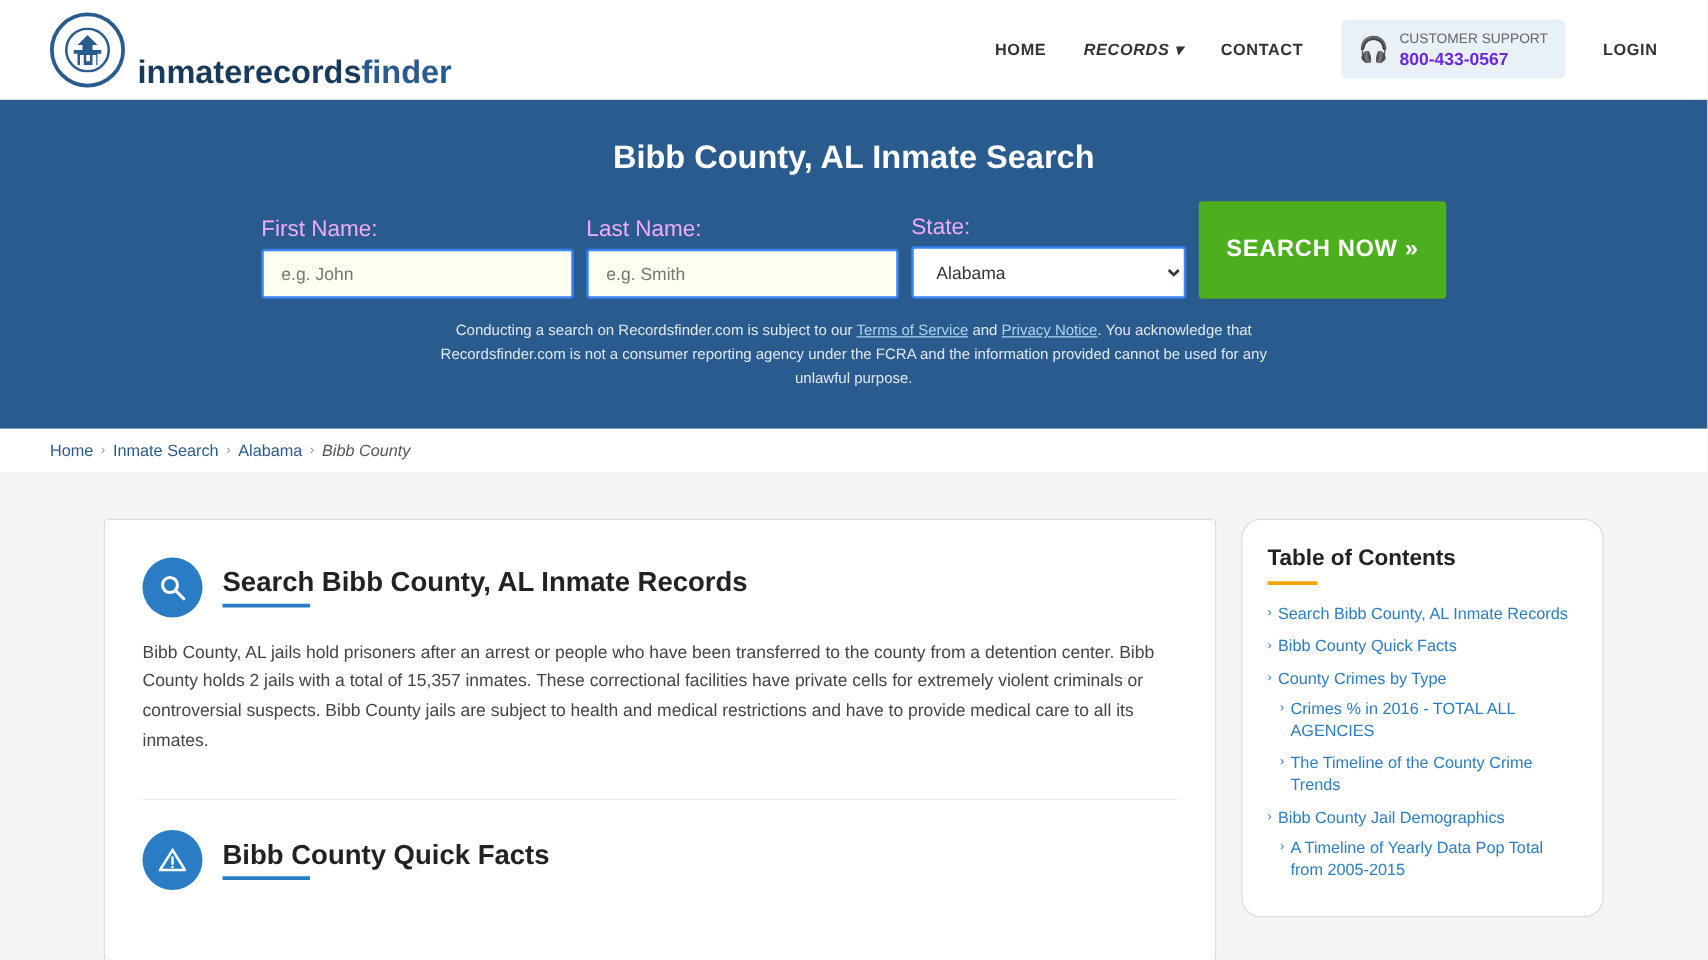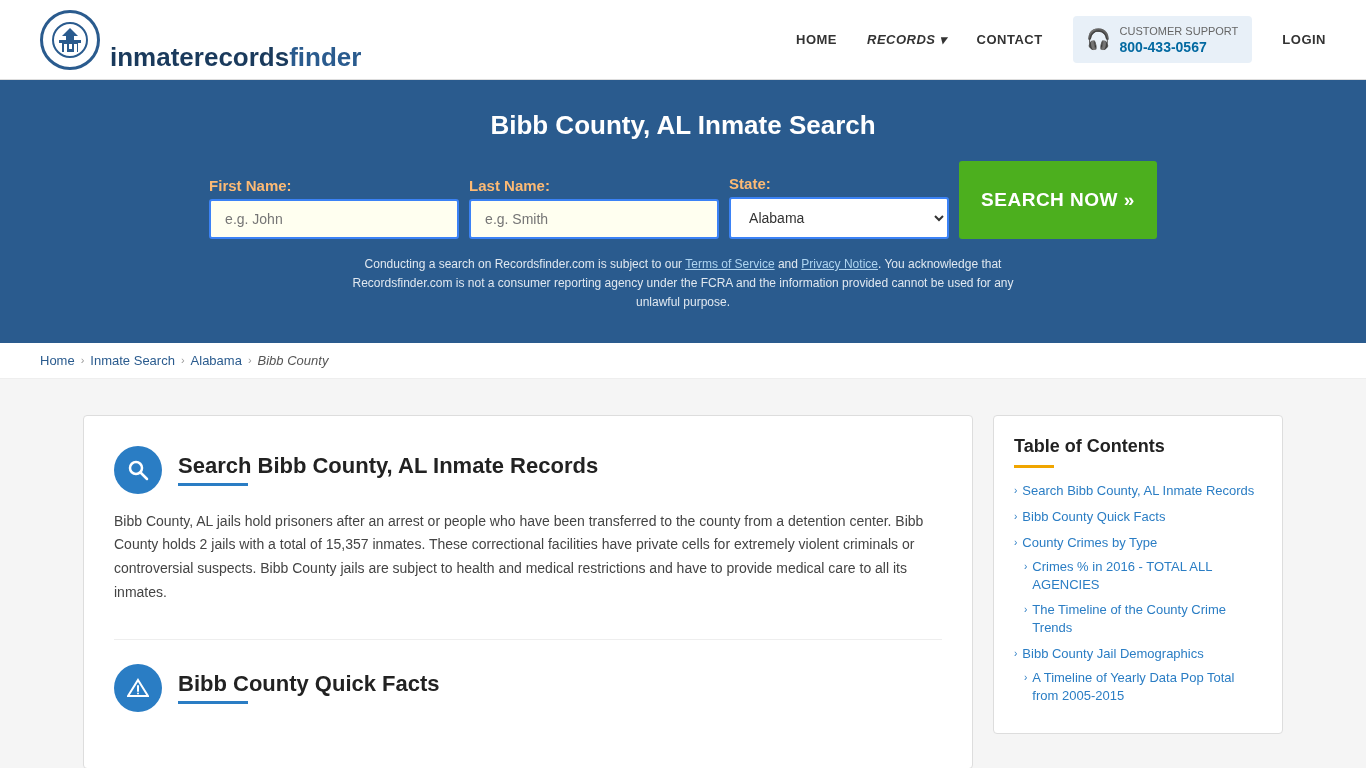--- a/index.html
+++ b/index.html
@@ -71,21 +71,21 @@
       color: #2a5b8e;
     }
     .support-text {
       font-size: 11px;
       color: #666;
       line-height: 1.3;
     }
     .support-number {
       font-size: 14px;
       font-weight: bold;
-      color: #0369a1;
+      color: #6d28d9;
     }
     .login-btn {
       text-decoration: none;
       color: #333;
       font-weight: bold;
       font-size: 13px;
       letter-spacing: 0.5px;
     }
 
     
@@ -109,23 +109,23 @@
       margin-bottom: 16px;
       flex-wrap: wrap;
     }
     .form-group {
       display: flex;
       flex-direction: column;
       align-items: flex-start;
       gap: 5px;
     }
     .form-group label {
-      font-size: 15px;
-      color: #fdba74;
-      font-weight: 700;
+      font-size: 18px;
+      color: #f0abfc;
+      font-weight: 400;
     }
     .form-group input,
     .form-group select {
       padding: 10px 14px;
       border: 2px solid #3b82f6;
       border-radius: 3px;
       font-size: 14px;
       background: #fffff0;
       color: #999;
       outline: none;
@@ -251,21 +251,21 @@
     }
 
     
     .sidebar {
       width: 290px;
       flex-shrink: 0;
     }
     .toc-box {
       background: #fff;
       border: 1px solid #ddd;
-      border-radius: 4px;
+      border-radius: 16px;
       padding: 20px;
     }
     .toc-title {
       font-size: 18px;
       font-weight: bold;
       color: #222;
       margin-bottom: 8px;
     }
     .toc-underline {
       width: 40px;

